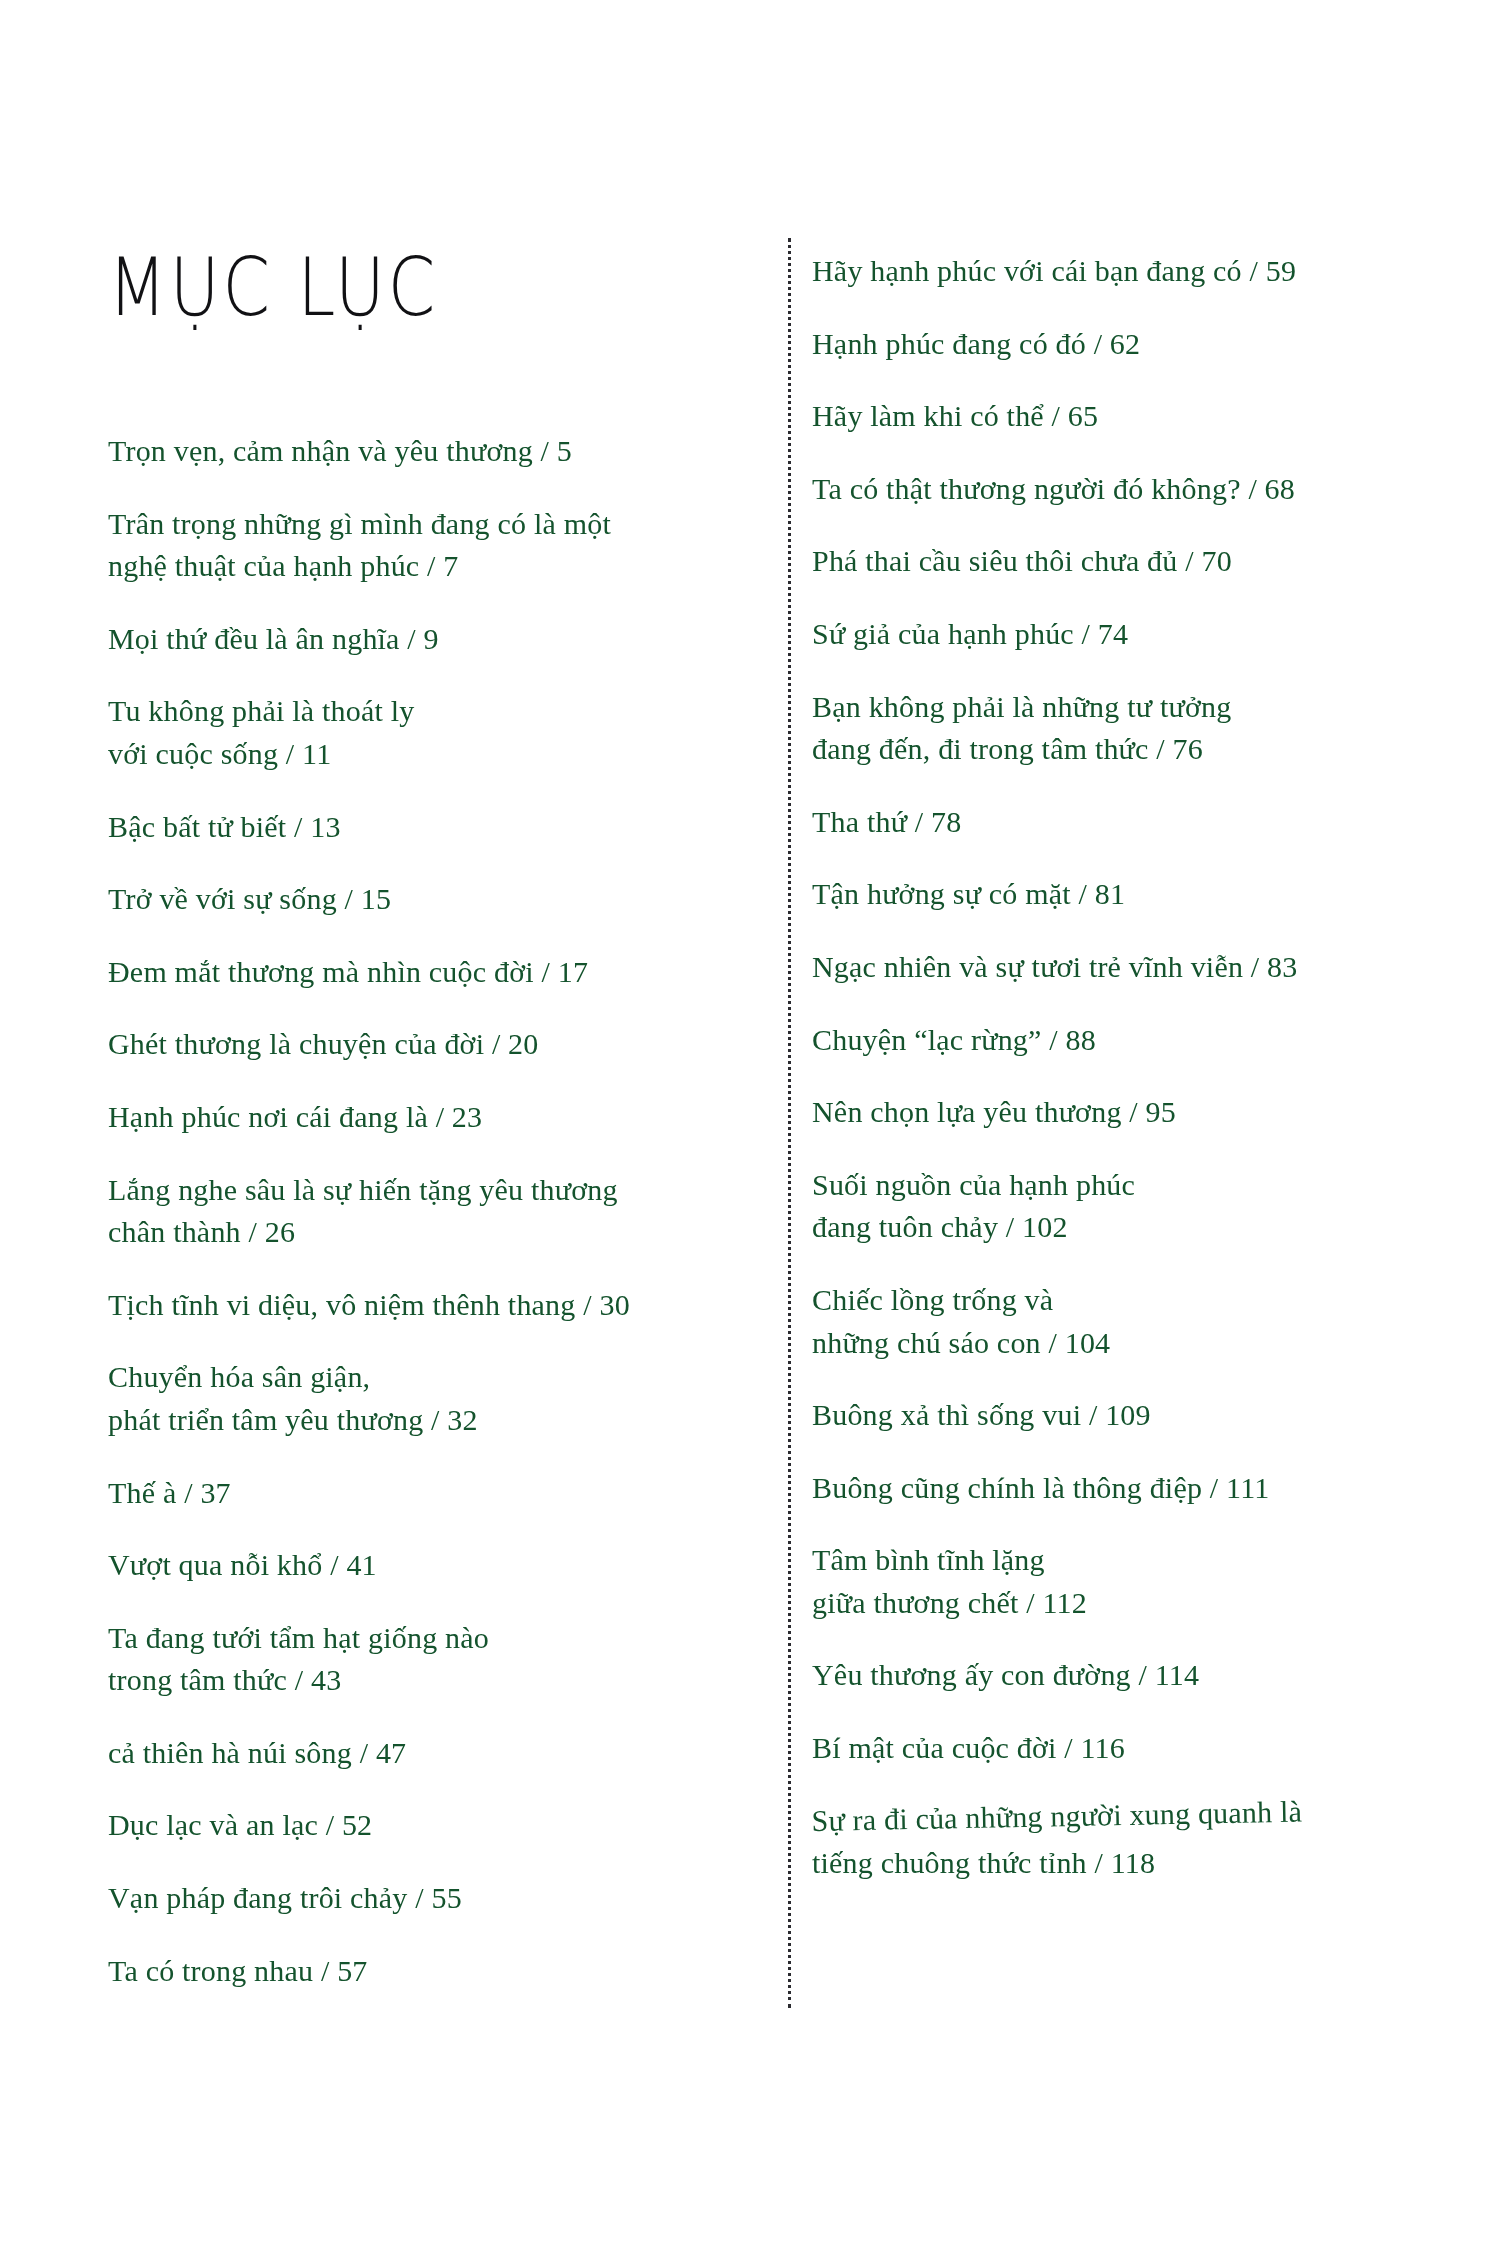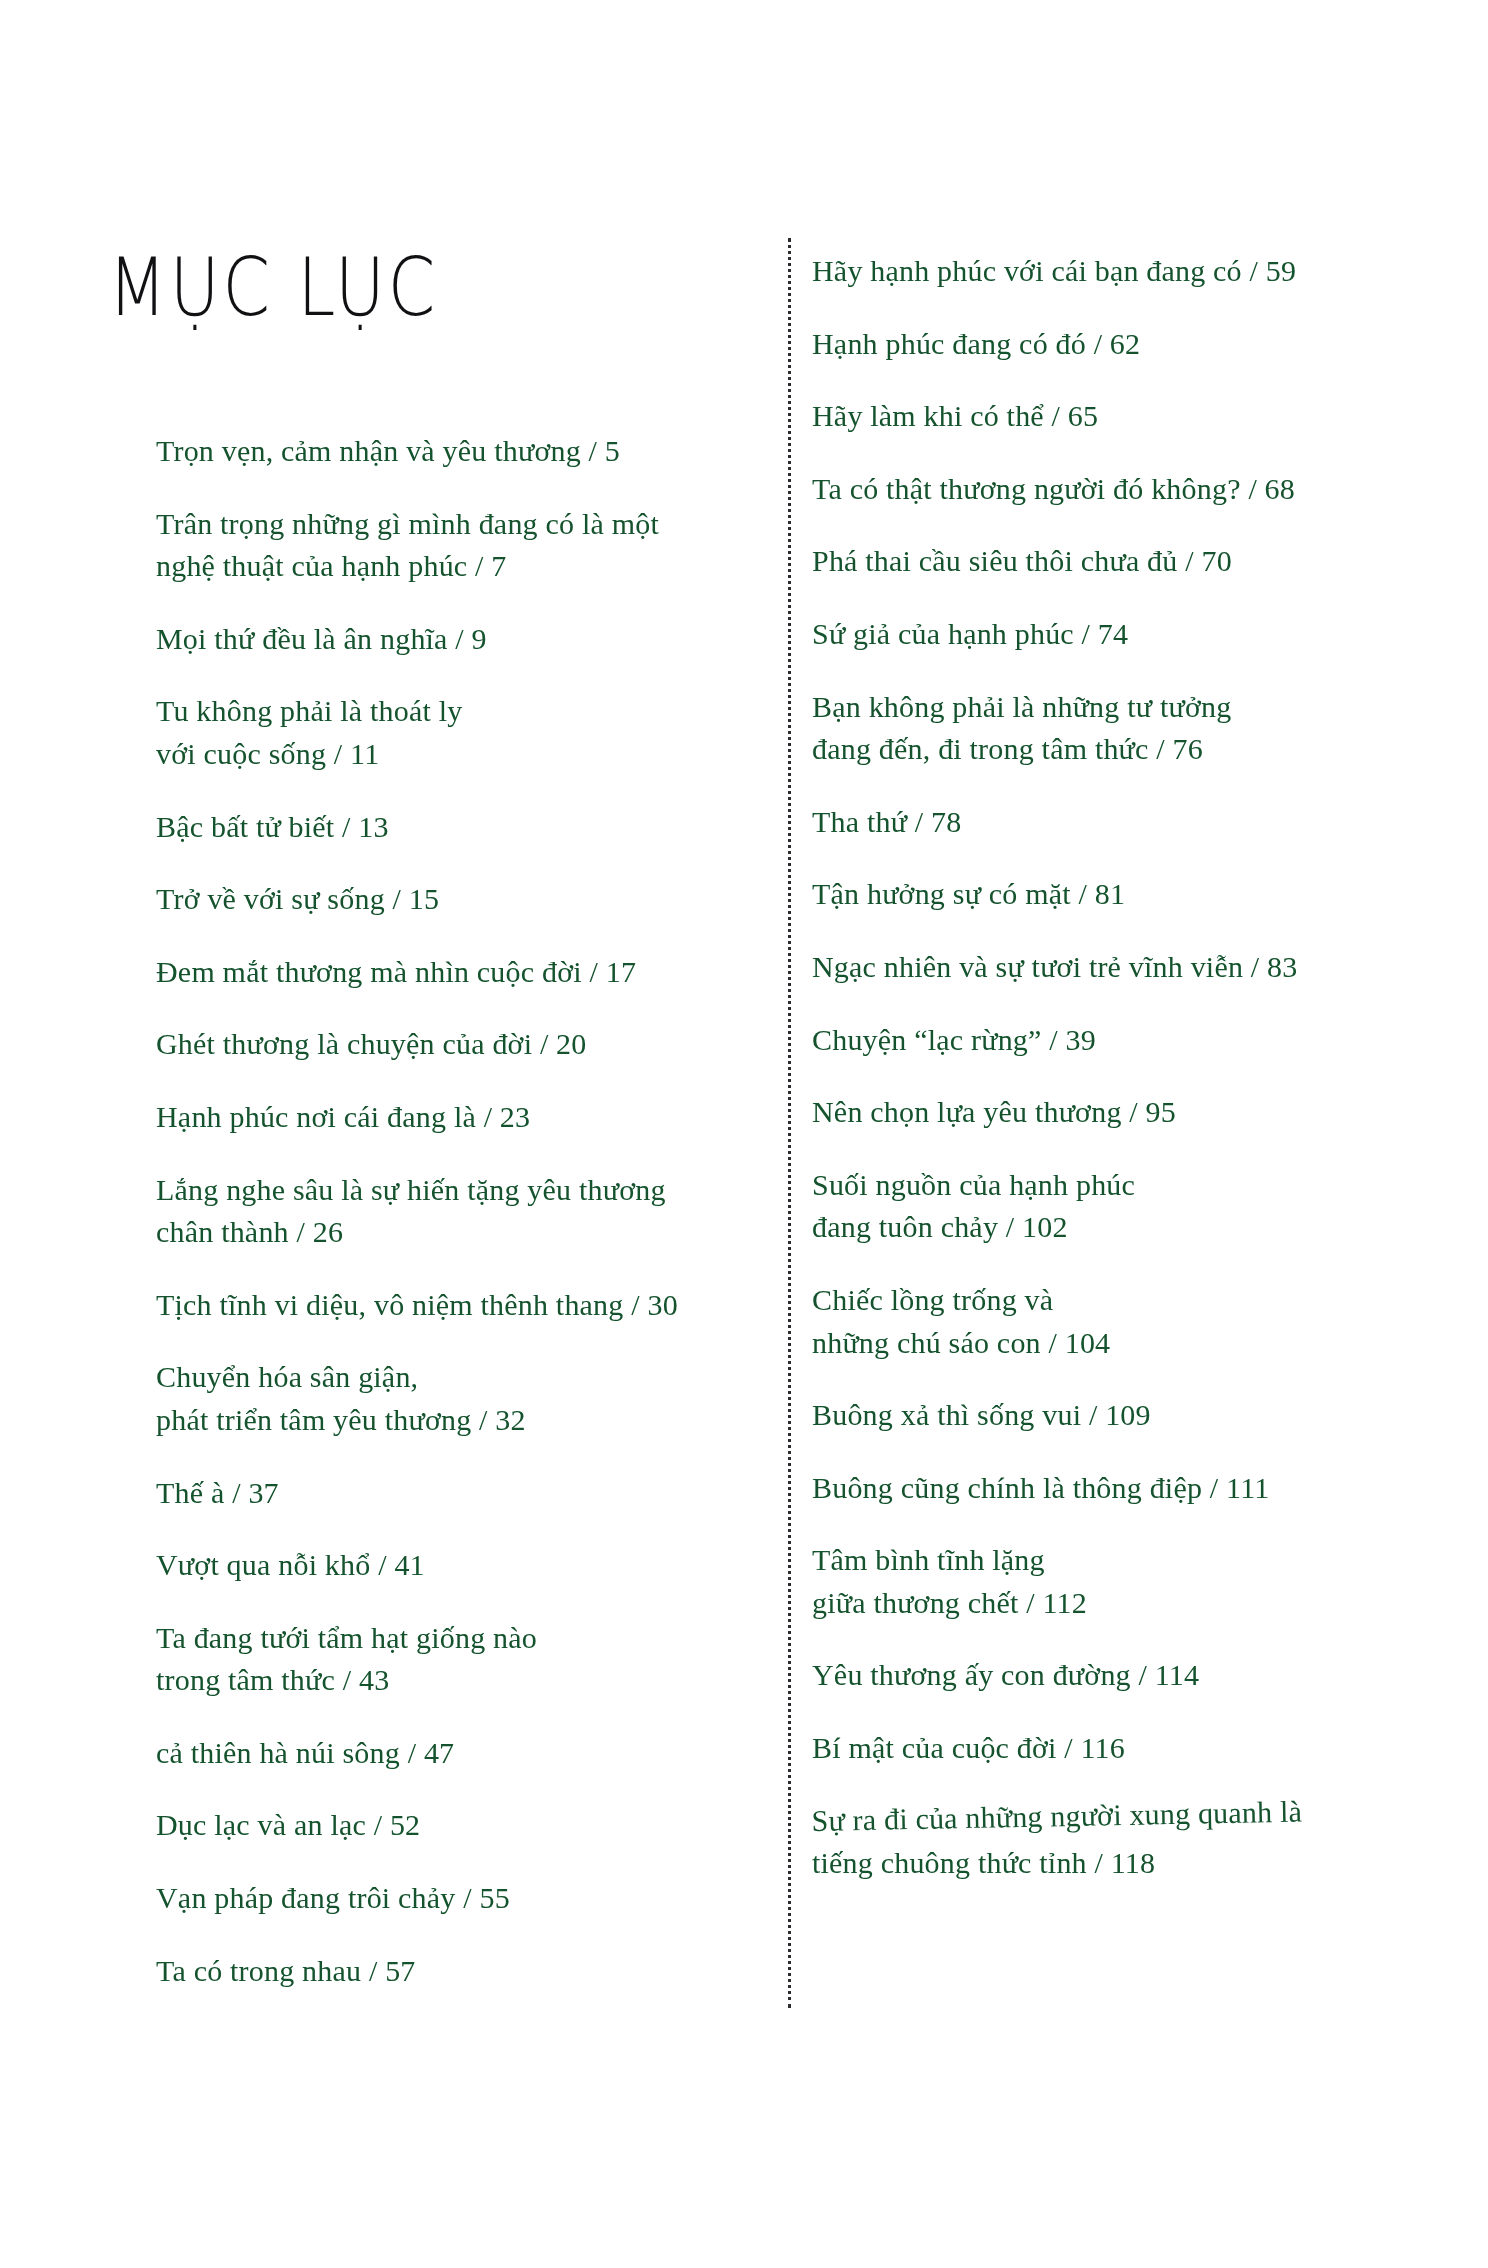--- a/index.html
+++ b/index.html
@@ -48,21 +48,20 @@
     width: 1488px;
   }
 
   .col {
     position: absolute;
     top: 0;
   }
   .col-left {
     left: 96px;
     width: 660px;
-    margin-left: 48px;
   }
   .col-right {
     left: 800px;
     width: 640px;
     top: -180px;
   }
 
   
   .divider {
     position: absolute;
@@ -191,21 +190,21 @@
         <p class="entry">
           <span class="l2">Tha thứ / 78</span>
         </p>
         <p class="entry">
           <span class="l2">Tận hưởng sự có mặt / 81</span>
         </p>
         <p class="entry">
           <span class="l2">Ngạc nhiên và sự tươi trẻ vĩnh viễn / 83</span>
         </p>
         <p class="entry">
-          <span class="l2">Chuyện “lạc rừng” / 39</span>
+          <span class="l2">Chuyện “lạc rừng” / 88</span>
         </p>
         <p class="entry">
           <span class="l2">Nên chọn lựa yêu thương / 95</span>
         </p>
         <p class="entry">
           <span class="l2">Suối nguồn của hạnh phúc</span>
           <span class="l2">đang tuôn chảy / 102</span>
         </p>
         <p class="entry">
           <span class="l2">Chiếc lồng trống và</span>

